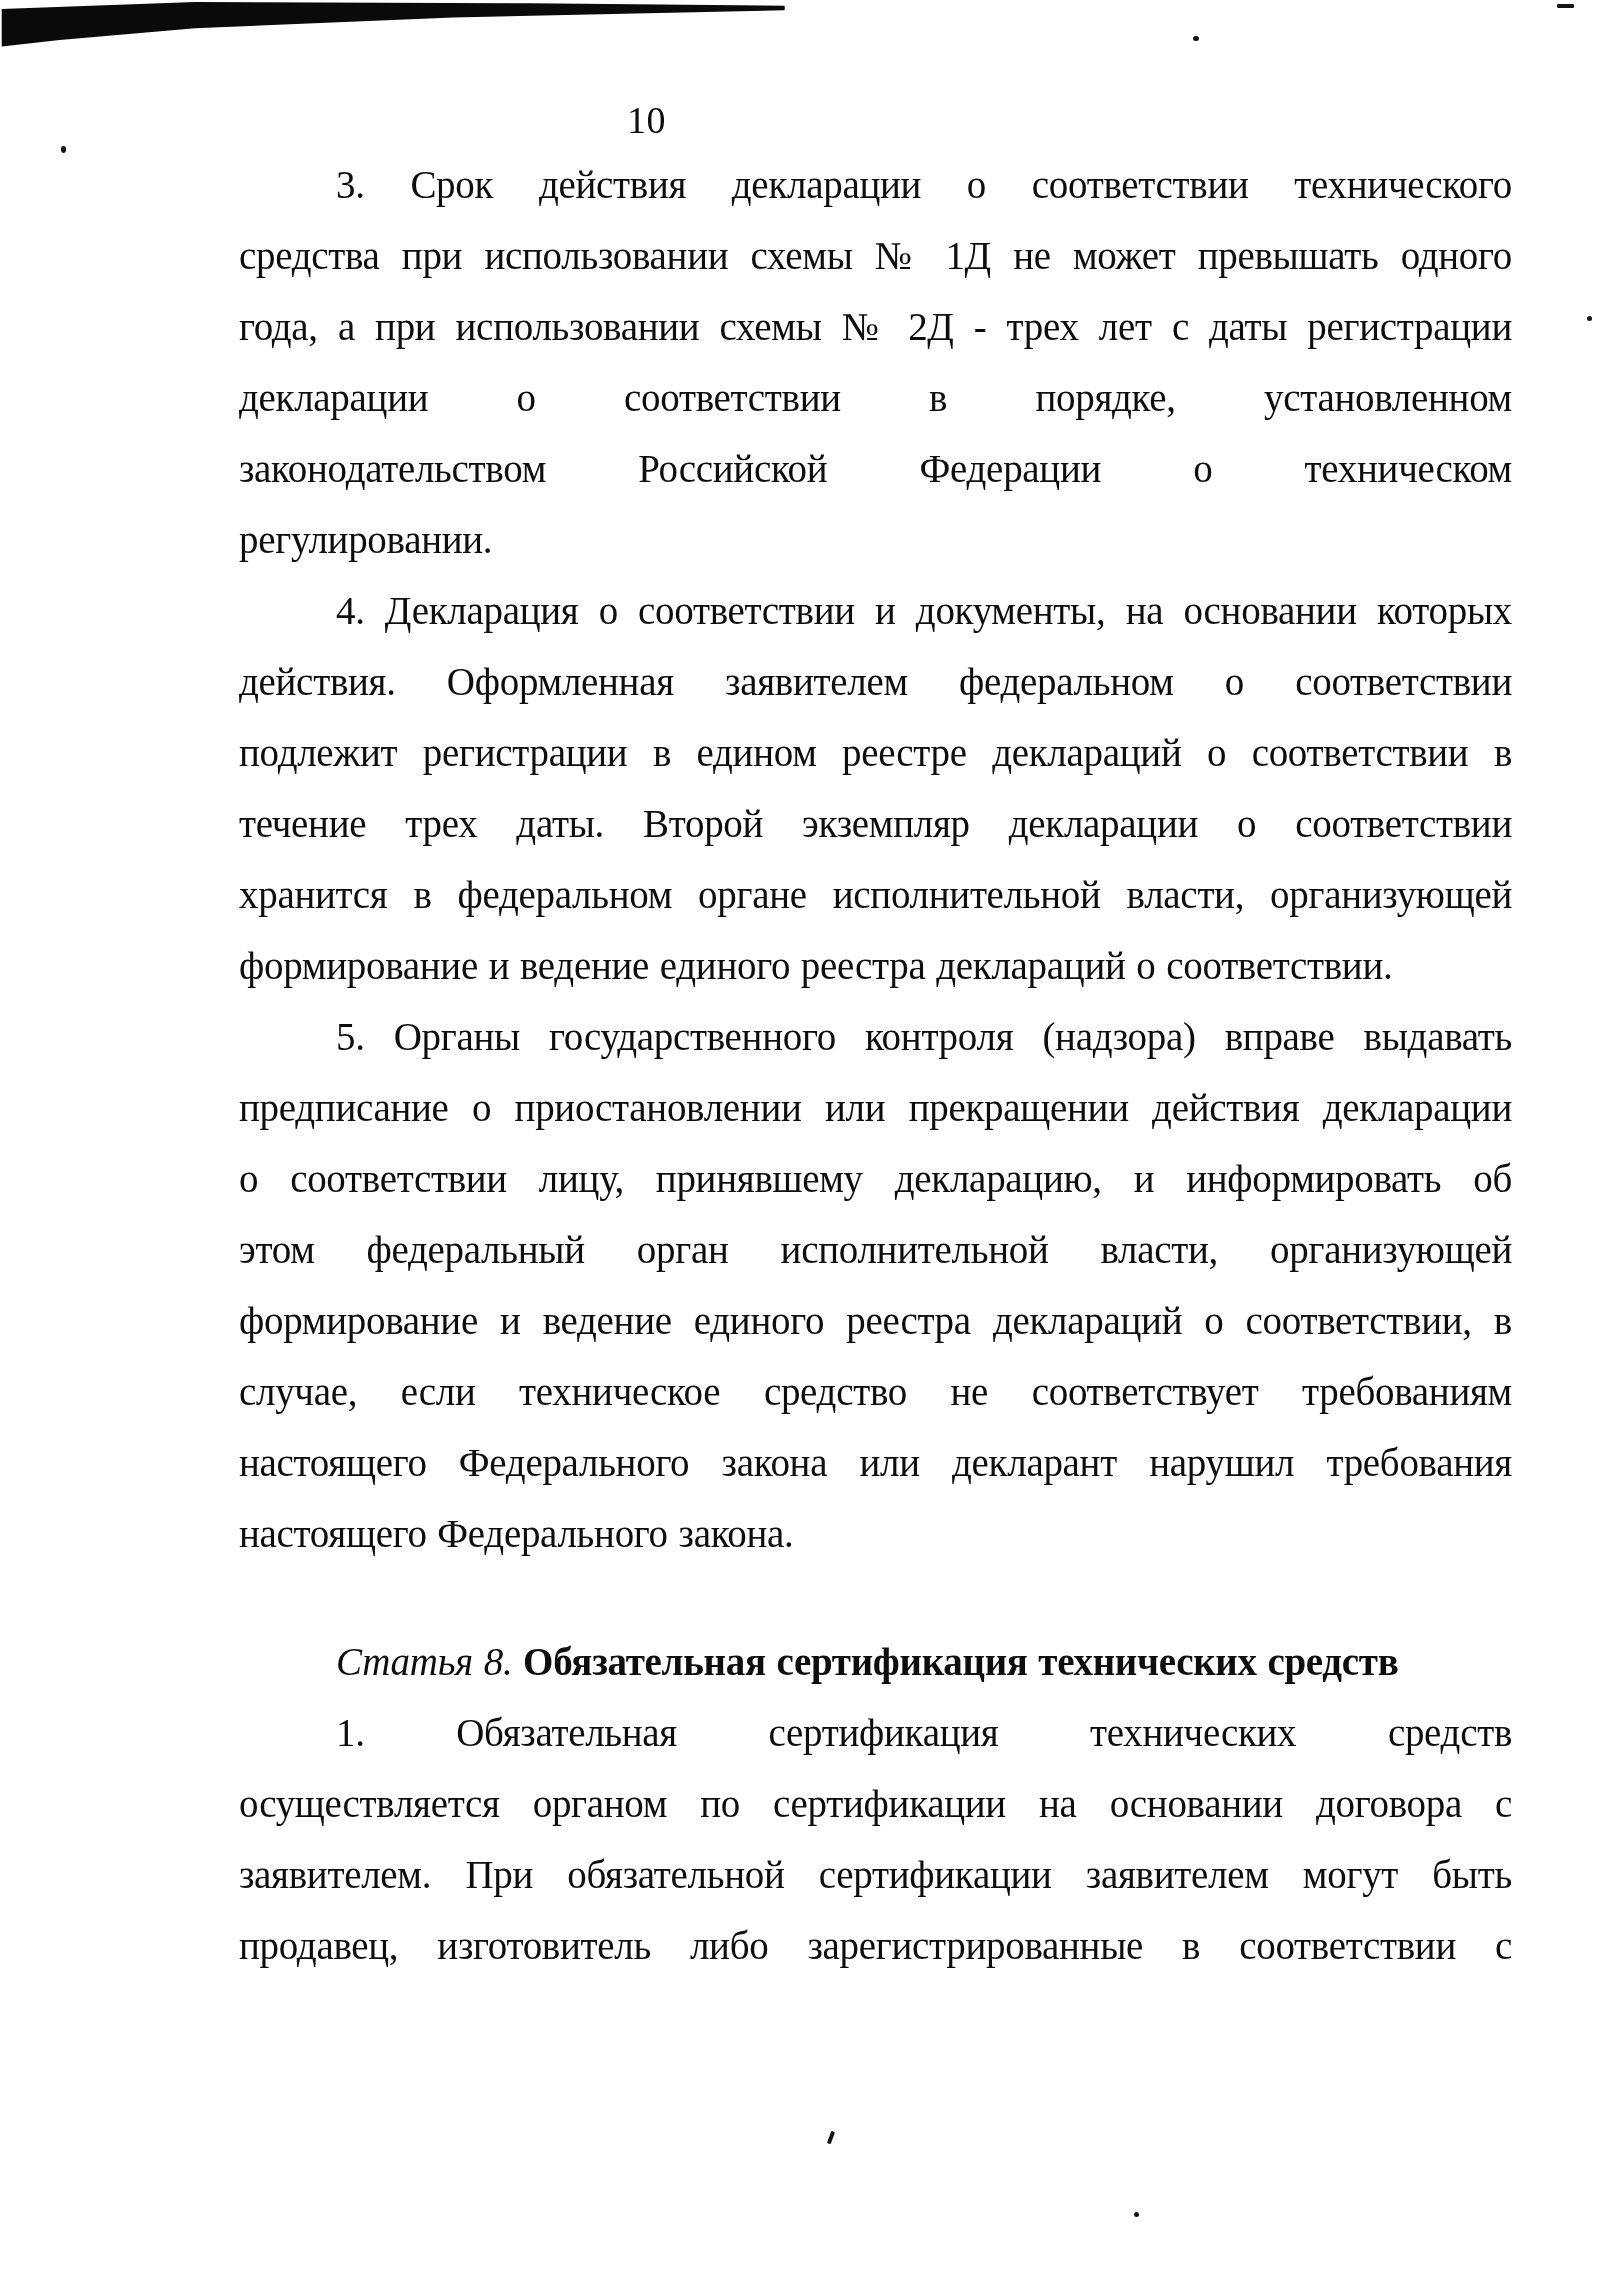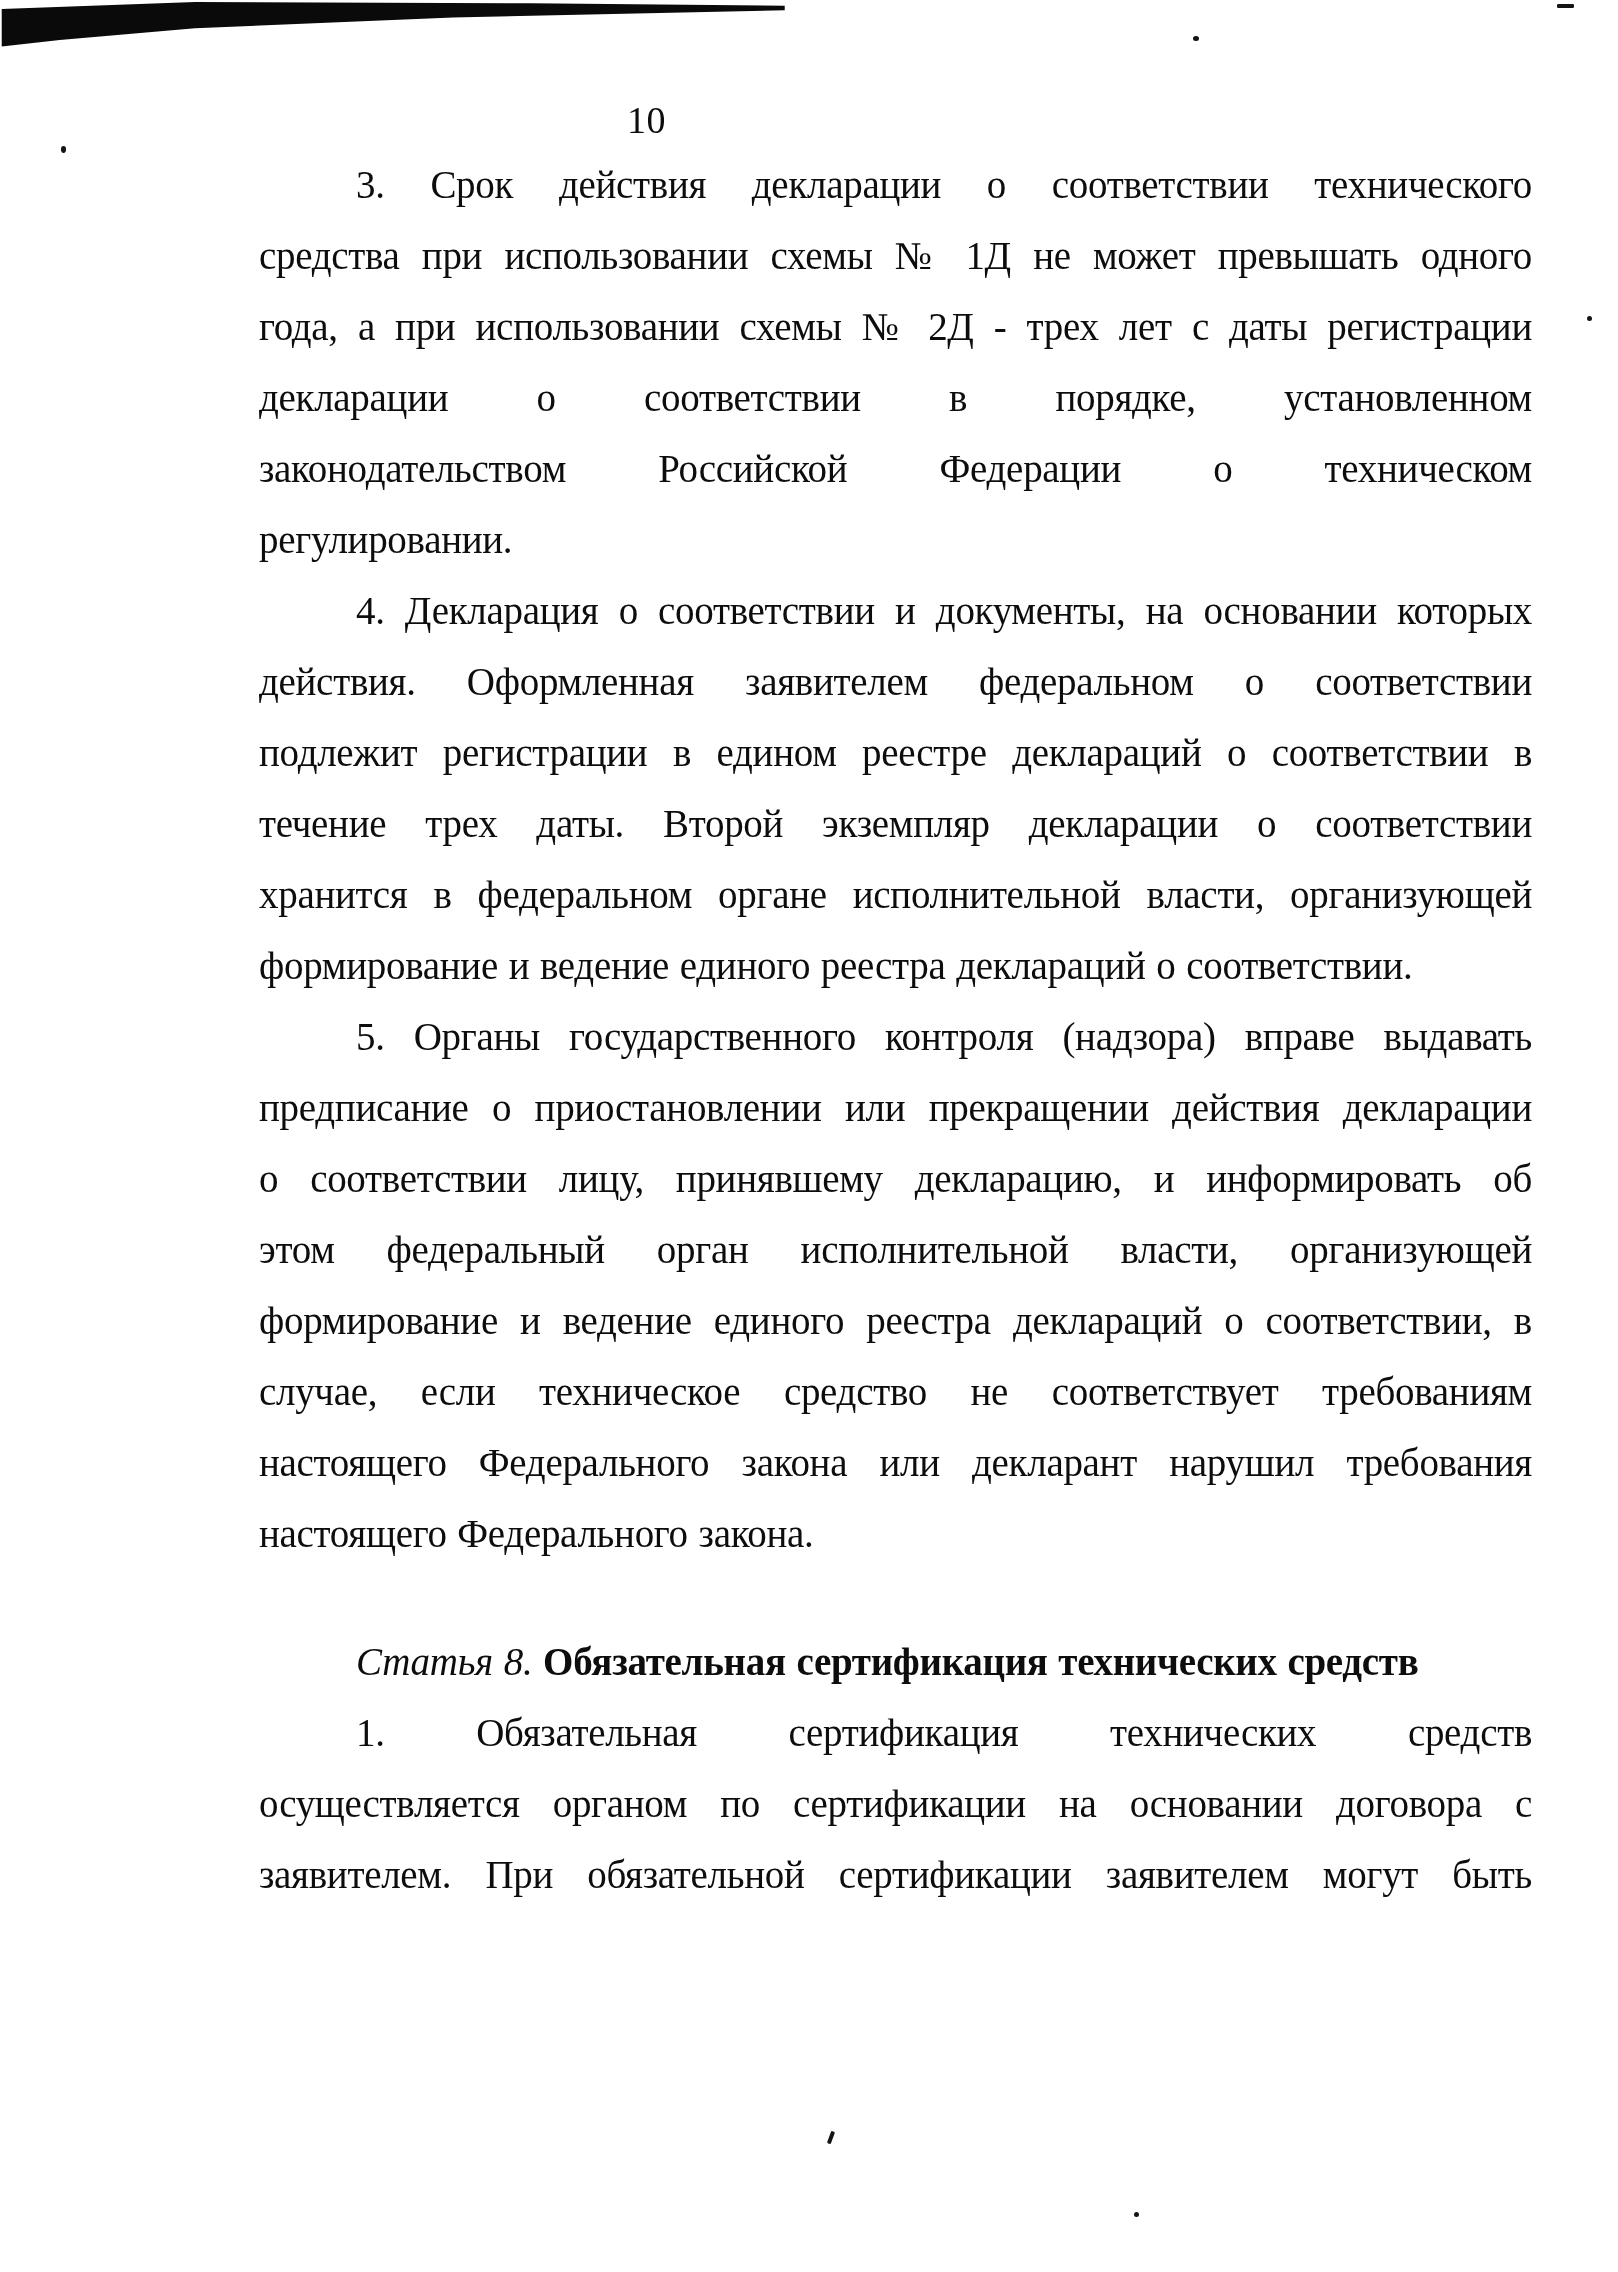--- a/index.html
+++ b/index.html
@@ -42,21 +42,20 @@
   }
   .content {
     position: absolute;
     top: 149px;
     left: 239px;
     width: 1273px;
     font-size: 39px;
     line-height: 71px;
     letter-spacing: -0.3px;
     word-spacing: 1.3px;
-    margin-left: 20px;
   }
   .line {
     text-align: justify;
     text-align-last: justify;
   }
   .line.indent { text-indent: 97px; }
   .line.para-end { text-align-last: left; }
   .heading-line {
     margin-top: 57px;
     text-align: left;
@@ -109,16 +108,17 @@
     <div class="line">настоящего Федерального закона или декларант нарушил требования</div>
     <div class="line para-end">настоящего Федерального закона.</div>
 
     <div class="heading-line">
       <span class="heading-prefix">Статья 8. </span><span class="heading-title">Обязательная сертификация технических средств</span>
     </div>
 
     <div class="line indent">1. Обязательная сертификация технических средств</div>
     <div class="line">осуществляется органом по сертификации на основании договора с</div>
     <div class="line">заявителем. При обязательной сертификации заявителем могут быть</div>
+    <div class="line">продавец, изготовитель либо зарегистрированные в соответствии с</div>
 
   </div>
 </div>
 
 
 </body></html>

